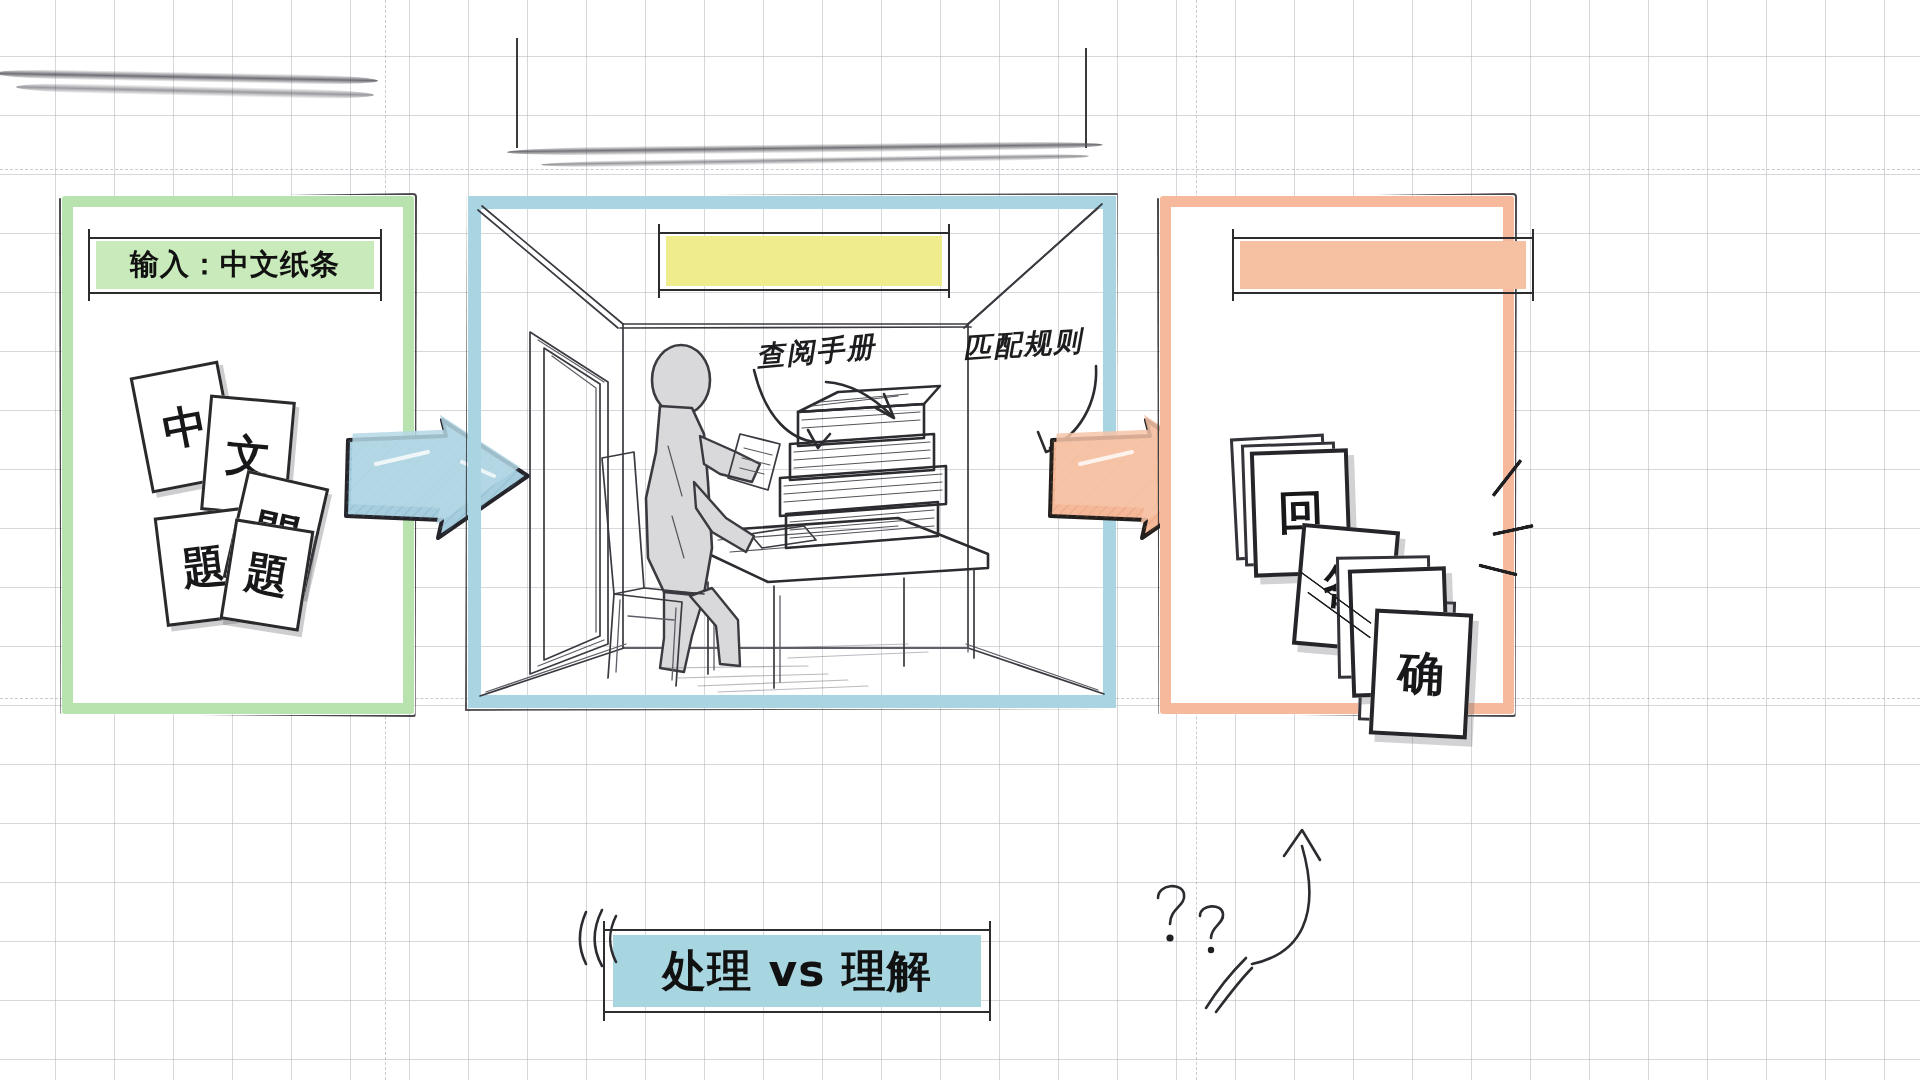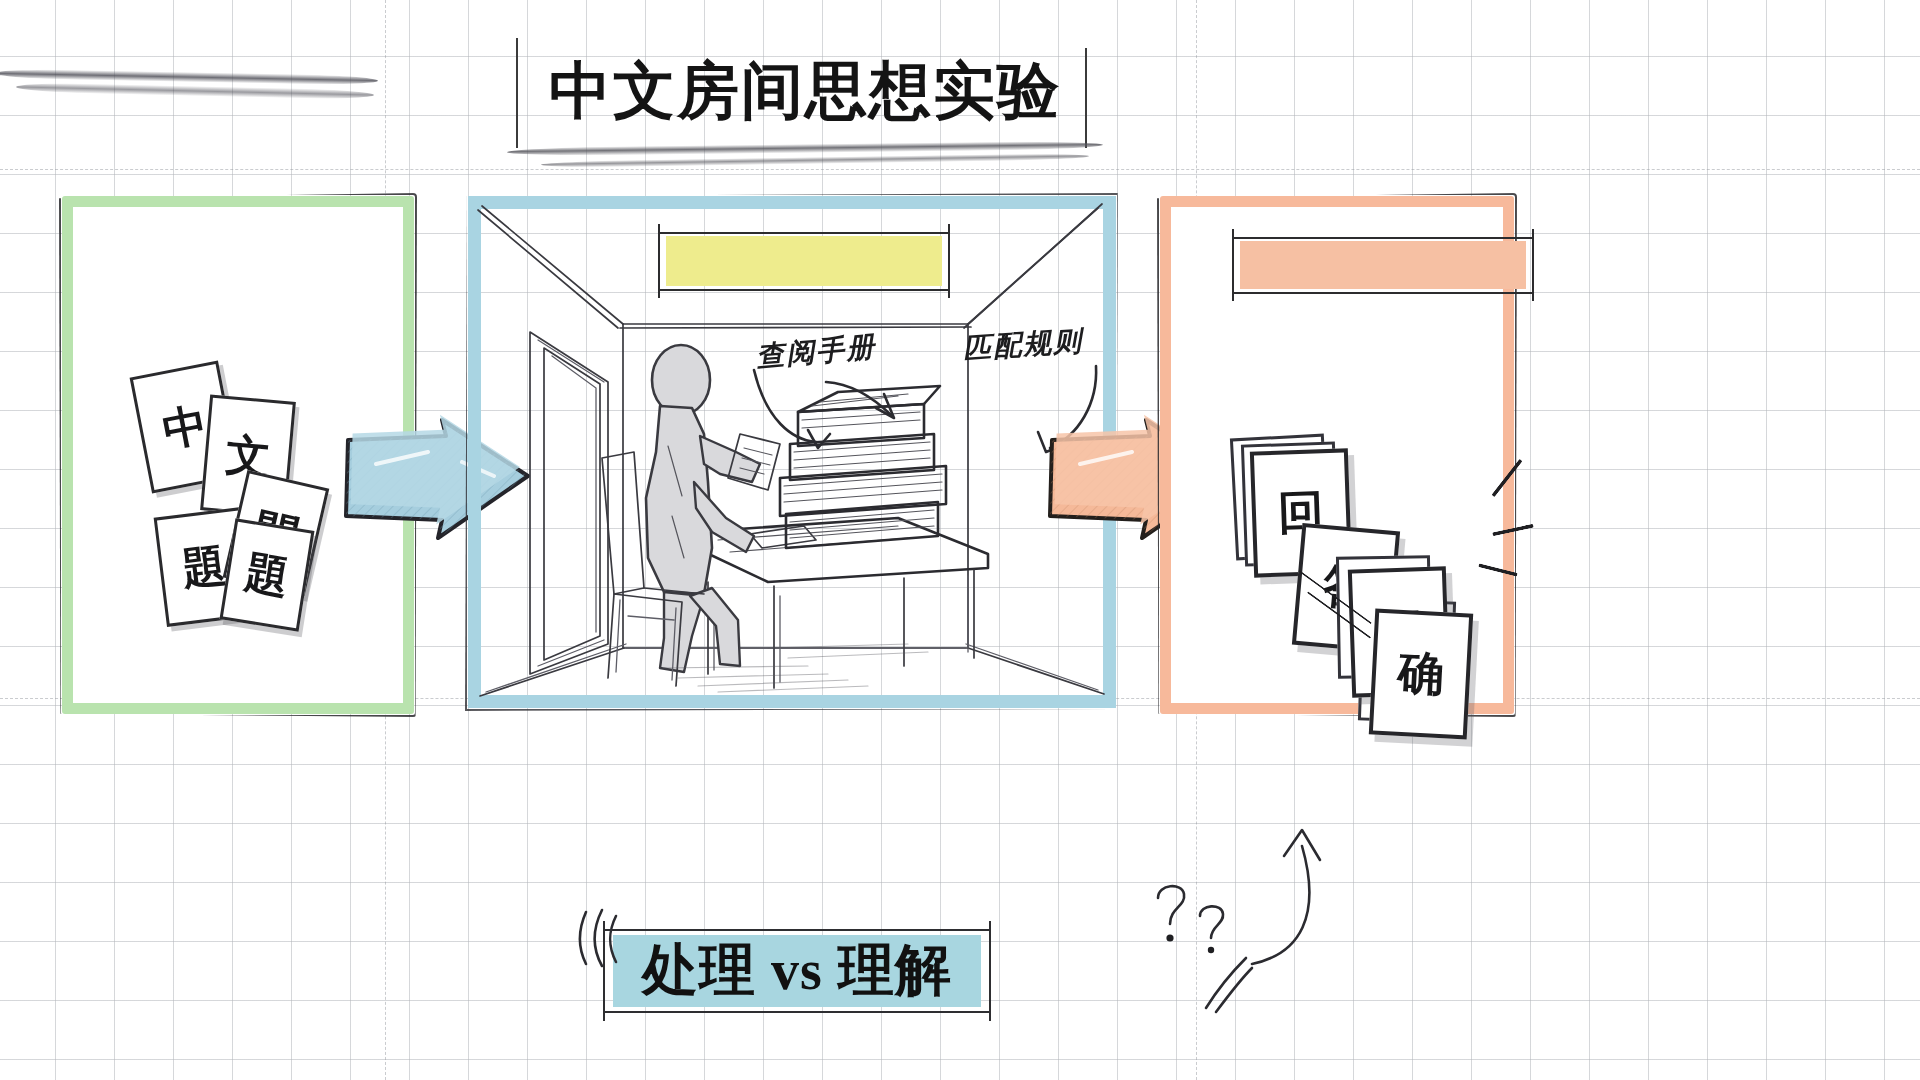--- a/index.html
+++ b/index.html
@@ -180,24 +180,23 @@
     position: absolute;
     left: 613px; top: 935px; width: 368px; height: 72px;
   }
   #banner-bg {
     position: absolute; inset: 0;
     background: #a8d6e0;
   }
   #banner-text {
     position: absolute; inset: 0;
     display: flex; align-items: center; justify-content: center;
-    font-size: 56px; font-weight: 700; color: #111;
+    font-size: 44px; font-weight: 700; color: #111;
     letter-spacing: 1px; white-space: nowrap;
     z-index: 3;
-    font-family: Liberation Serif, serif;
   }
   #banner .b-rule {
     position: absolute; left: -9px; right: -9px; height: 0;
     border-top: 2.4px solid #2e2e31; z-index: 2;
   }
   #banner .b-rule.top { top: -6px; }
   #banner .b-rule.bot { bottom: -6px; }
   #banner .b-cap {
     position: absolute; width: 0; top: -14px; bottom: -14px;
     border-left: 2.6px solid #2e2e31; z-index: 2;
@@ -283,30 +282,37 @@
 <div id="stage">
 
   <div class="guide v" style="left:385px; top:0; height:1080px;"></div>
   <div class="guide v" style="left:1196px; top:0; height:1080px;"></div>
   <div class="guide h" style="left:0; top:169px; width:1920px;"></div>
   <div class="guide h" style="left:0; top:698px; width:1920px;"></div>
 
   <div id="title-block">
     <div class="title-tick left"></div>
     <div class="title-tick right"></div>
-    <div id="title-text">中文房间思想实验</div>
     <div id="title-underline-1"></div>
     <div id="title-underline-2"></div>
   </div>
 
   <div class="panel" id="panel-input">
     <div class="panel-frame"></div>
     <div class="panel-ink"></div>
   </div>
 
+  <div class="tag" id="tag-input">
+    <div class="tag-bg"></div>
+    <div class="tag-rule top"></div>
+    <div class="tag-rule bot"></div>
+    <div class="tag-cap l"></div>
+    <div class="tag-cap r"></div>
+    <span class="tag-txt">输入：中文纸条</span>
+  </div>
 
   <div class="slip" id="slip-1">
       <span>中</span>
     </div>
   <div class="slip" id="slip-2">
       <span>文</span>
     </div>
   <div class="slip" id="slip-4">
       <span>題</span>
     </div>

